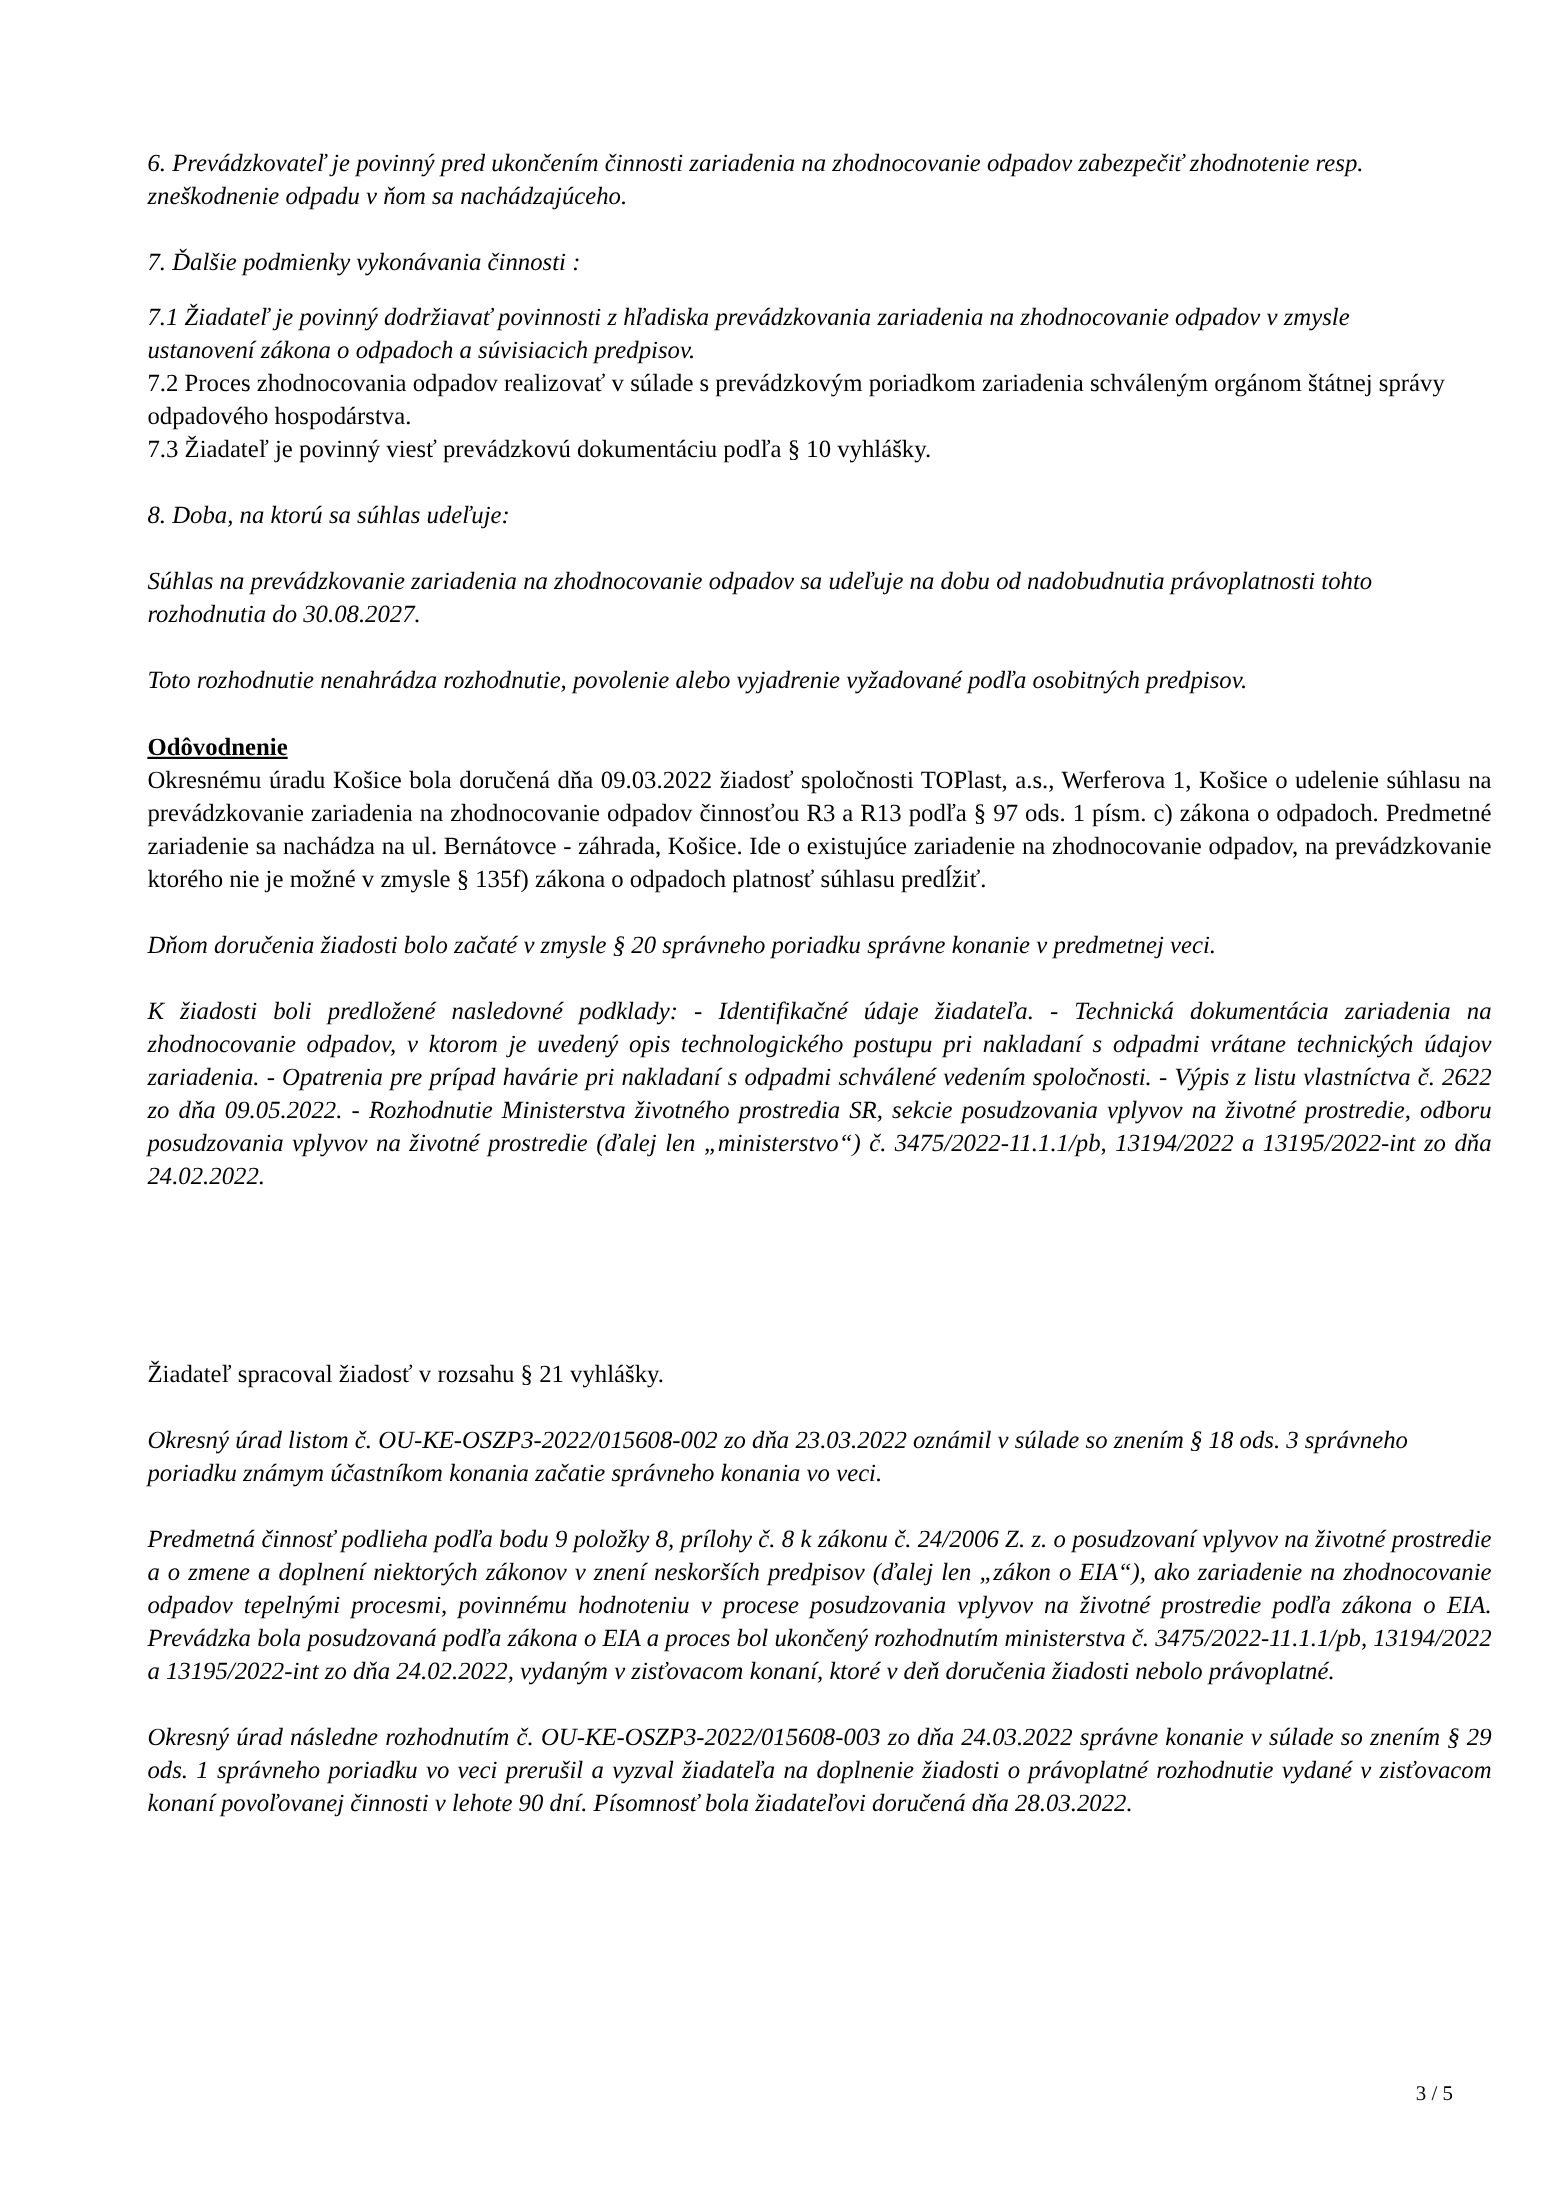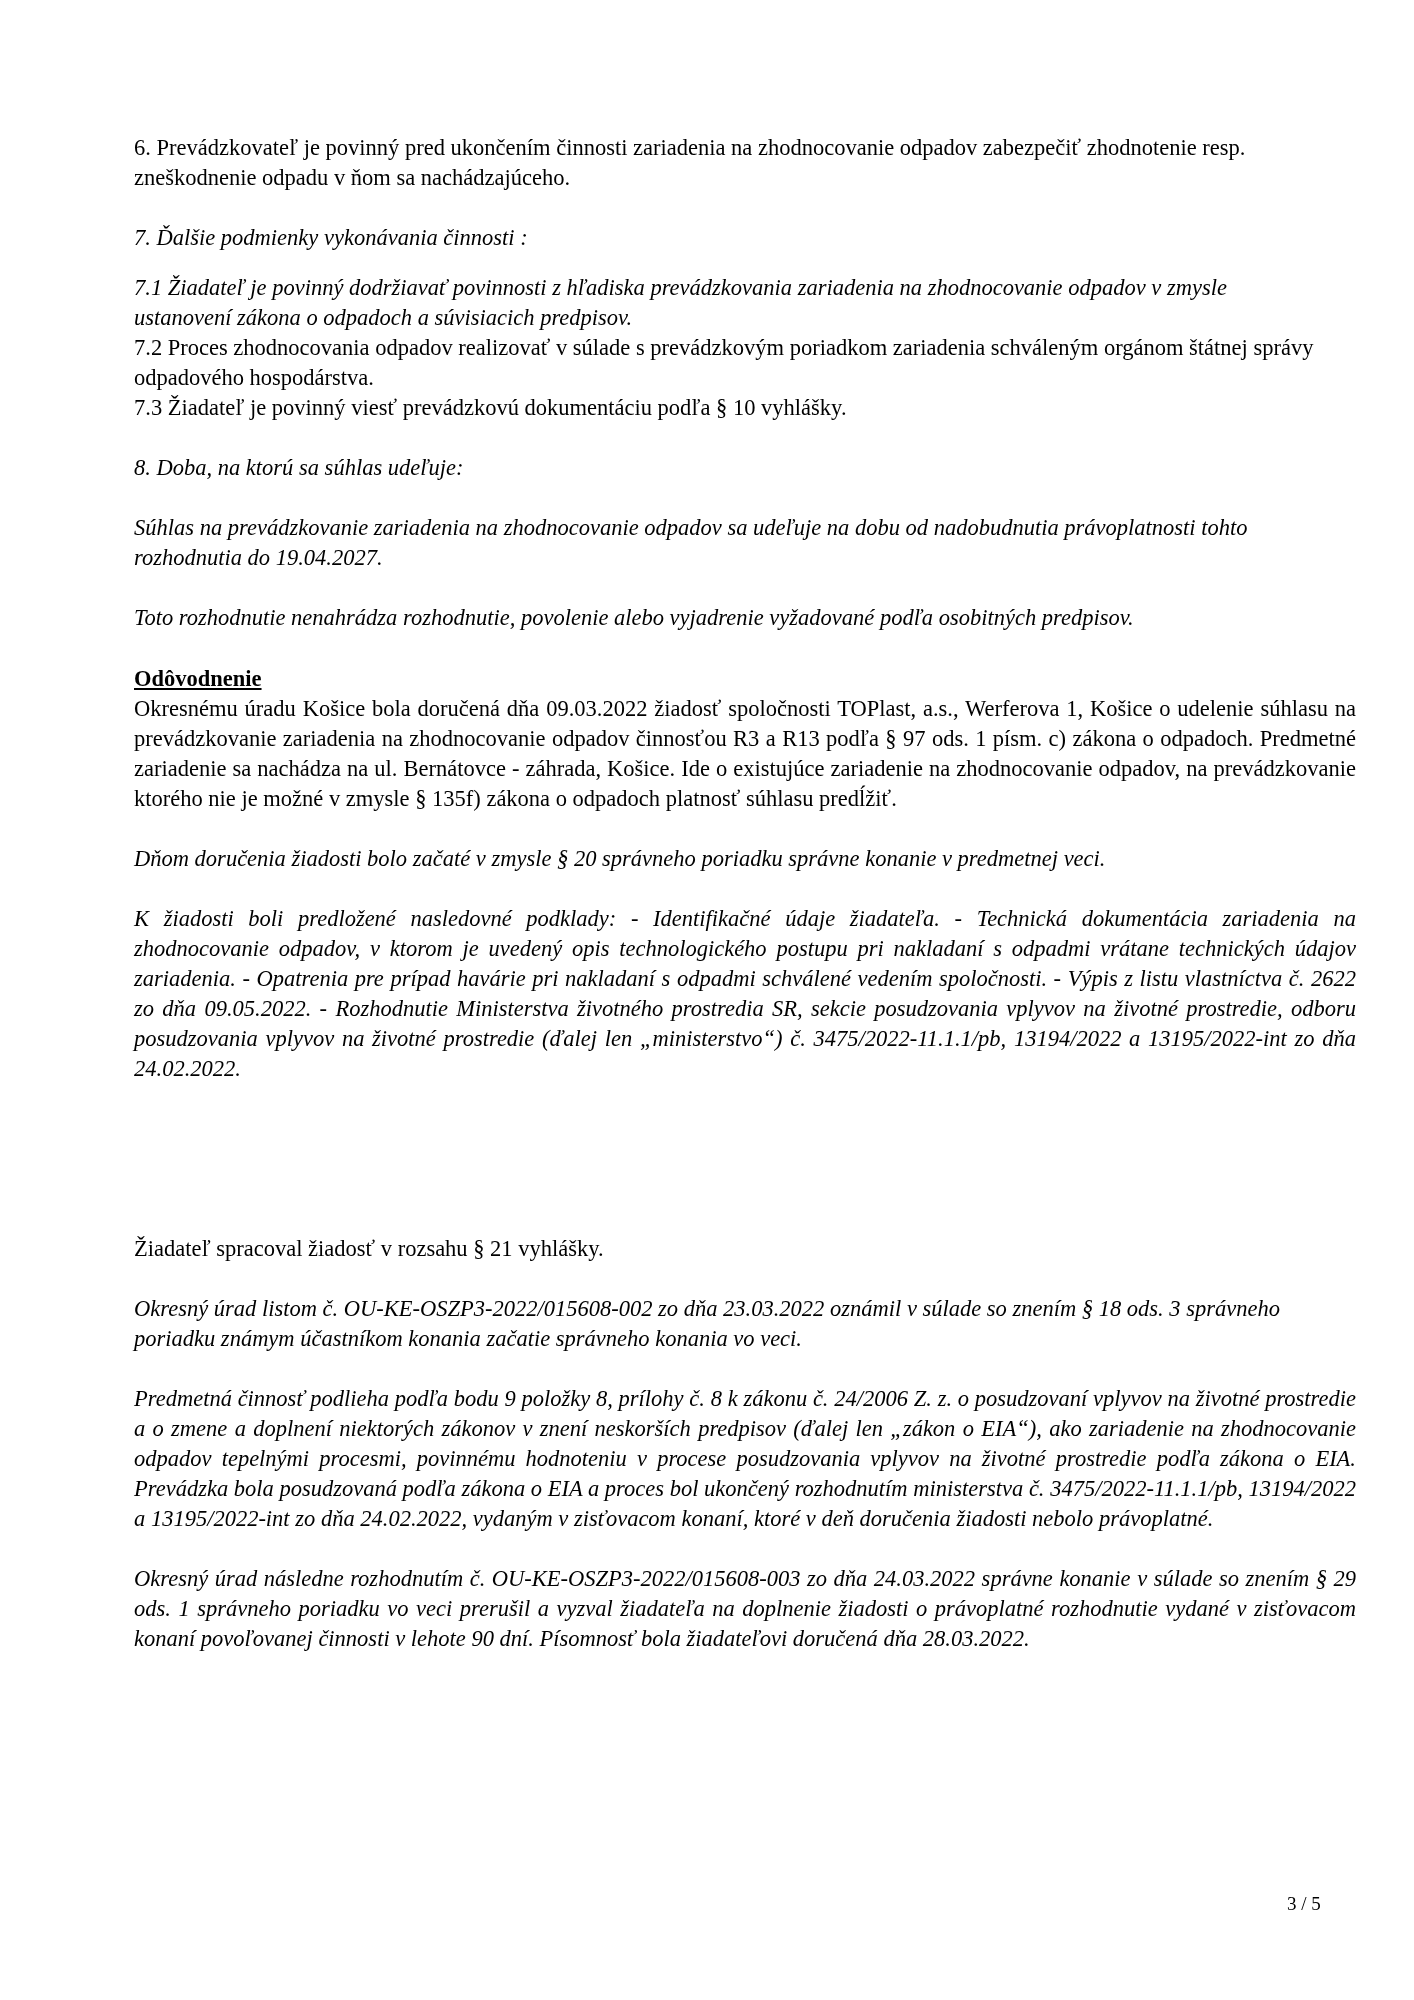--- a/index.html
+++ b/index.html
@@ -15,31 +15,31 @@
   .j { text-align: justify; text-align-last: left; }
   .gap1 { margin-top: 30px; font-style: italic; }
   .heading { text-align: left; font-weight: bold; margin-top: 31px; text-decoration: underline; }
   .big-gap { margin-top: 150px; }
   .pagenum { position: absolute; left: 1287px; top: 1889px; font-size: 19px; }
 </style>
 </head>
 <body>
 
 <div class="page">
-  <p style="width:1130px;">6. Prevádzkovateľ je povinný pred ukončením činnosti zariadenia na zhodnocovanie odpadov zabezpečiť zhodnotenie resp. zneškodnenie odpadu v ňom sa nachádzajúceho.</p>
+  <p style="width:1130px;font-style:italic;">6. Prevádzkovateľ je povinný pred ukončením činnosti zariadenia na zhodnocovanie odpadov zabezpečiť zhodnotenie resp. zneškodnenie odpadu v ňom sa nachádzajúceho.</p>
 
   <p class="gap1">7. Ďalšie podmienky vykonávania činnosti :</p>
 
   <p class="gap1" style="width:1190px;margin-top:20px;">7.1 Žiadateľ je povinný dodržiavať povinnosti z hľadiska prevádzkovania zariadenia na zhodnocovanie odpadov v zmysle ustanovení zákona o odpadoch a súvisiacich predpisov.</p>
   <p>7.2 Proces zhodnocovania odpadov realizovať v súlade s prevádzkovým poriadkom zariadenia schváleným orgánom štátnej správy odpadového hospodárstva.</p>
   <p>7.3 Žiadateľ je povinný viesť prevádzkovú dokumentáciu podľa § 10 vyhlášky.</p>
 
   <p class="gap1">8. Doba, na ktorú sa súhlas udeľuje:</p>
 
-  <p class="gap1">Súhlas na prevádzkovanie zariadenia na zhodnocovanie odpadov sa udeľuje na dobu od nadobudnutia právoplatnosti tohto rozhodnutia do 19.04.2027.</p>
+  <p class="gap1">Súhlas na prevádzkovanie zariadenia na zhodnocovanie odpadov sa udeľuje na dobu od nadobudnutia právoplatnosti tohto rozhodnutia do 30.08.2027.</p>
 
   <p class="gap1">Toto rozhodnutie nenahrádza rozhodnutie, povolenie alebo vyjadrenie vyžadované podľa osobitných predpisov.</p>
 
   <p class="heading">Odôvodnenie</p>
 
   <p class="j">Okresnému úradu Košice bola doručená dňa 09.03.2022 žiadosť spoločnosti TOPlast, a.s., Werferova 1, Košice o udelenie súhlasu na prevádzkovanie zariadenia na zhodnocovanie odpadov činnosťou R3 a R13 podľa § 97 ods. 1 písm. c) zákona o odpadoch. Predmetné zariadenie sa nachádza na ul. Bernátovce - záhrada, Košice. Ide o existujúce zariadenie na zhodnocovanie odpadov, na prevádzkovanie ktorého nie je možné v zmysle § 135f) zákona o odpadoch platnosť súhlasu predĺžiť.</p>
 
   <p class="j gap1">Dňom doručenia žiadosti bolo začaté v zmysle § 20 správneho poriadku správne konanie v predmetnej veci.</p>
 
   <p class="j gap1">K žiadosti boli predložené nasledovné podklady: - Identifikačné údaje žiadateľa. - Technická dokumentácia zariadenia na zhodnocovanie odpadov, v ktorom je uvedený opis technologického postupu pri nakladaní s odpadmi vrátane technických údajov zariadenia. - Opatrenia pre prípad havárie pri nakladaní s odpadmi schválené vedením spoločnosti. - Výpis z listu vlastníctva č. 2622 zo dňa 09.05.2022. - Rozhodnutie Ministerstva životného prostredia SR, sekcie posudzovania vplyvov na životné prostredie, odboru posudzovania vplyvov na životné prostredie (ďalej len „ministerstvo“) č. 3475/2022-11.1.1/pb, 13194/2022 a 13195/2022-int zo dňa 24.02.2022.</p>

